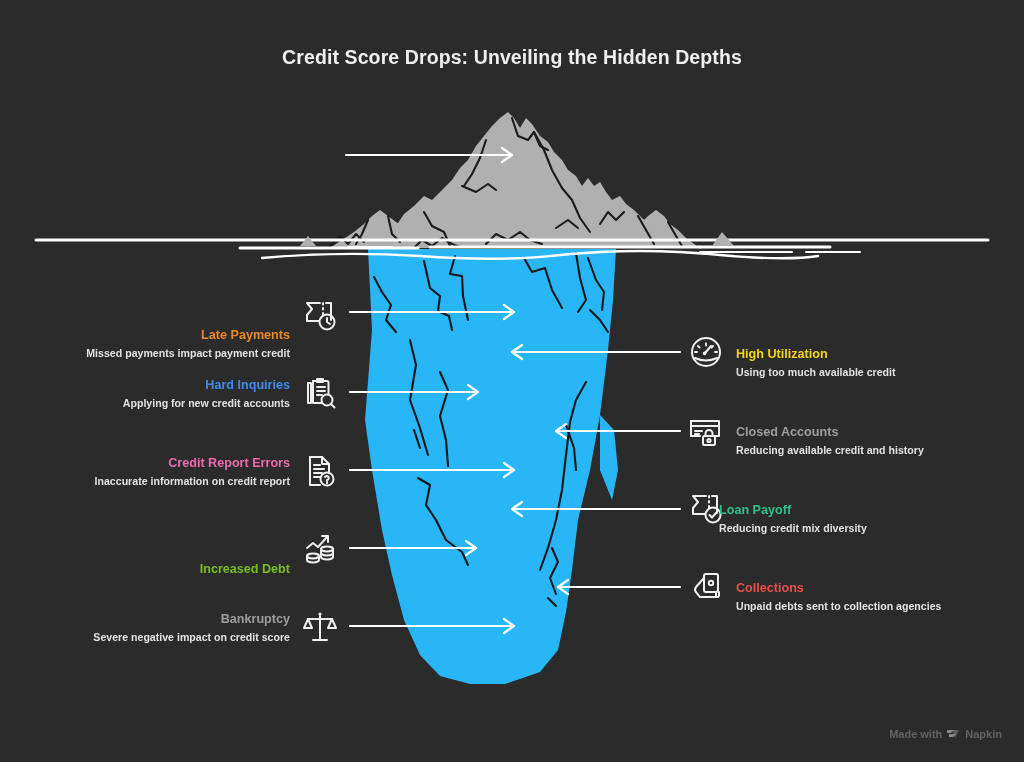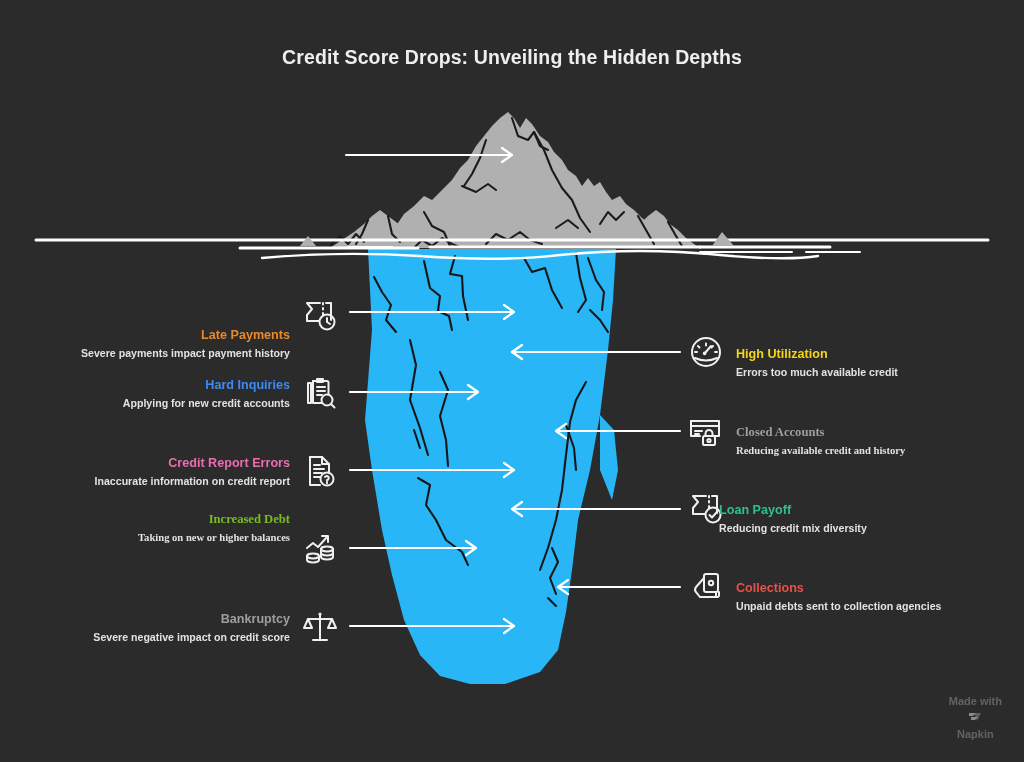--- a/index.html
+++ b/index.html
@@ -37,21 +37,21 @@
   .lbl.left{text-align:right;}
   .lbl.right{text-align:left;margin-top:7px;}
 
   .ico{position:absolute;width:40px;height:40px;}
   .ico svg{display:block;width:40px;height:40px;}
 
   
   .wm{
     position:absolute;right:22px;bottom:22px;
     display:flex;align-items:center;gap:5px;
-    font-size:11px;font-weight:bold;color:#636363;flex-direction:column;
+    font-size:11px;font-weight:bold;color:#636363;
   }
   .wm svg{display:block;}
 </style>
 </head>
 <body>
 
 <div id="stage">
 
   <div class="title">Credit Score Drops: Unveiling the Hidden Depths</div>
 
@@ -170,21 +170,21 @@
         </g>
       <g>
           <path d="M680,587 L558,587"></path>
           <path d="M568,580 L558,587 L568,594"></path>
         </g>
     </g>
   </svg>
 
   <div class="lbl left" style="left:60px;top:300px;width:230px;margin-top:28px;">
     <div class="hd" style="color:#e8892b">Late Payments</div>
-    <div class="sb">Severe payments impact payment history</div>
+    <div class="sb">Missed payments impact payment credit</div>
   </div>
   <div class="ico" style="left:300px;top:295px;">
     <svg viewBox="0 0 40 40" fill="none" stroke="#f0f0f0" stroke-width="2" stroke-linecap="round" stroke-linejoin="round">
       <path d="M7 8 h13 M7 8 l5 6 l-5 6 v6 h12"></path>
       <path d="M26 8 h5 v17"></path>
       <path d="M23 8 v1.5 M23 13 v1.5 M23 18 v1.5"></path>
       <circle cx="27" cy="27" r="7.5"></circle>
       <path d="M27 23 v4 l3 2"></path>
     </svg>
   </div>
@@ -214,23 +214,22 @@
       <path d="M10 6 h12 l7 7 v9"></path>
       <path d="M10 6 v28 h10"></path>
       <path d="M22 6 v7 h7"></path>
       <path d="M14 14 h6 M14 18 h10 M14 22 h8 M14 26 h6"></path>
       <circle cx="27" cy="28" r="6.5"></circle>
       <path d="M25 26 a2 2 0 1 1 2 3 v1"></path>
       <path d="M27 31.6 v.6"></path>
     </svg>
   </div>
 
-  <div class="lbl left" style="left:60px;top:512px;width:230px;font-family:Liberation Serif, serif;">
+  <div class="lbl left" style="left:60px;top:562px;width:230px;">
     <div class="hd" style="color:#78bd23">Increased Debt</div>
-    <div class="sb">Taking on new or higher balances</div>
   </div>
   <div class="ico" style="left:300px;top:529px;">
     <svg viewBox="0 0 40 40" fill="none" stroke="#f0f0f0" stroke-width="2" stroke-linecap="round" stroke-linejoin="round">
       <path d="M7 19 l6 -5 l5 4 l9 -10"></path>
       <path d="M22 7 h6 v6"></path>
       <ellipse cx="27" cy="20" rx="6" ry="2.4"></ellipse>
       <path d="M21 20 v4 a6 2.4 0 0 0 12 0 v-4"></path>
       <path d="M21 24 v4 a6 2.4 0 0 0 12 0 v-4"></path>
       <ellipse cx="13" cy="27" rx="6" ry="2.4"></ellipse>
       <path d="M7 27 v4 a6 2.4 0 0 0 12 0 v-4"></path>
@@ -256,35 +255,35 @@
     <svg viewBox="0 0 40 40" fill="none" stroke="#f0f0f0" stroke-width="2" stroke-linecap="round" stroke-linejoin="round">
       <circle cx="20" cy="20" r="14"></circle>
       <path d="M25 14 l-6 7"></path>
       <circle cx="18.6" cy="21.4" r="1.8" fill="#f0f0f0" stroke="none"></circle>
       <path d="M9 20 h2 M12 14 l1.5 1.5 M20 11.5 v2 M27 14 l-1.5 1.5 M29 20 h2"></path>
       <path d="M9 26 q11 5 22 0"></path>
     </svg>
   </div>
   <div class="lbl right" style="left:736px;top:340px;width:260px;">
     <div class="hd" style="color:#f5d518">High Utilization</div>
-    <div class="sb">Errors too much available credit</div>
+    <div class="sb">Using too much available credit</div>
   </div>
 
   <div class="ico" style="left:686px;top:410px;">
     <svg viewBox="0 0 40 40" fill="none" stroke="#f0f0f0" stroke-width="2" stroke-linecap="round" stroke-linejoin="round">
       <path d="M5 11 h28 v15 h-12"></path>
       <path d="M5 11 v15 h9"></path>
       <path d="M5 16 h28"></path>
       <path d="M9 21 h7 M9 24 h4"></path>
       <rect x="17" y="26" width="12" height="9" rx="1.6"></rect>
       <path d="M19.5 26 v-2.5 a3.5 3.5 0 0 1 7 0 v2.5"></path>
       <circle cx="23" cy="30.5" r="1.6"></circle>
     </svg>
   </div>
-  <div class="lbl right" style="left:736px;top:418px;width:260px;font-family:Liberation Serif, serif;">
+  <div class="lbl right" style="left:736px;top:418px;width:260px;">
     <div class="hd" style="color:#9e9e9e">Closed Accounts</div>
     <div class="sb">Reducing available credit and history</div>
   </div>
 
   <div class="ico" style="left:686px;top:488px;">
     <svg viewBox="0 0 40 40" fill="none" stroke="#f0f0f0" stroke-width="2" stroke-linecap="round" stroke-linejoin="round">
       <path d="M7 8 h13 M7 8 l5 6 l-5 6 v6 h12"></path>
       <path d="M26 8 h5 v17"></path>
       <path d="M23 8 v1.5 M23 13 v1.5 M23 18 v1.5"></path>
       <circle cx="27" cy="27" r="7.5"></circle>

